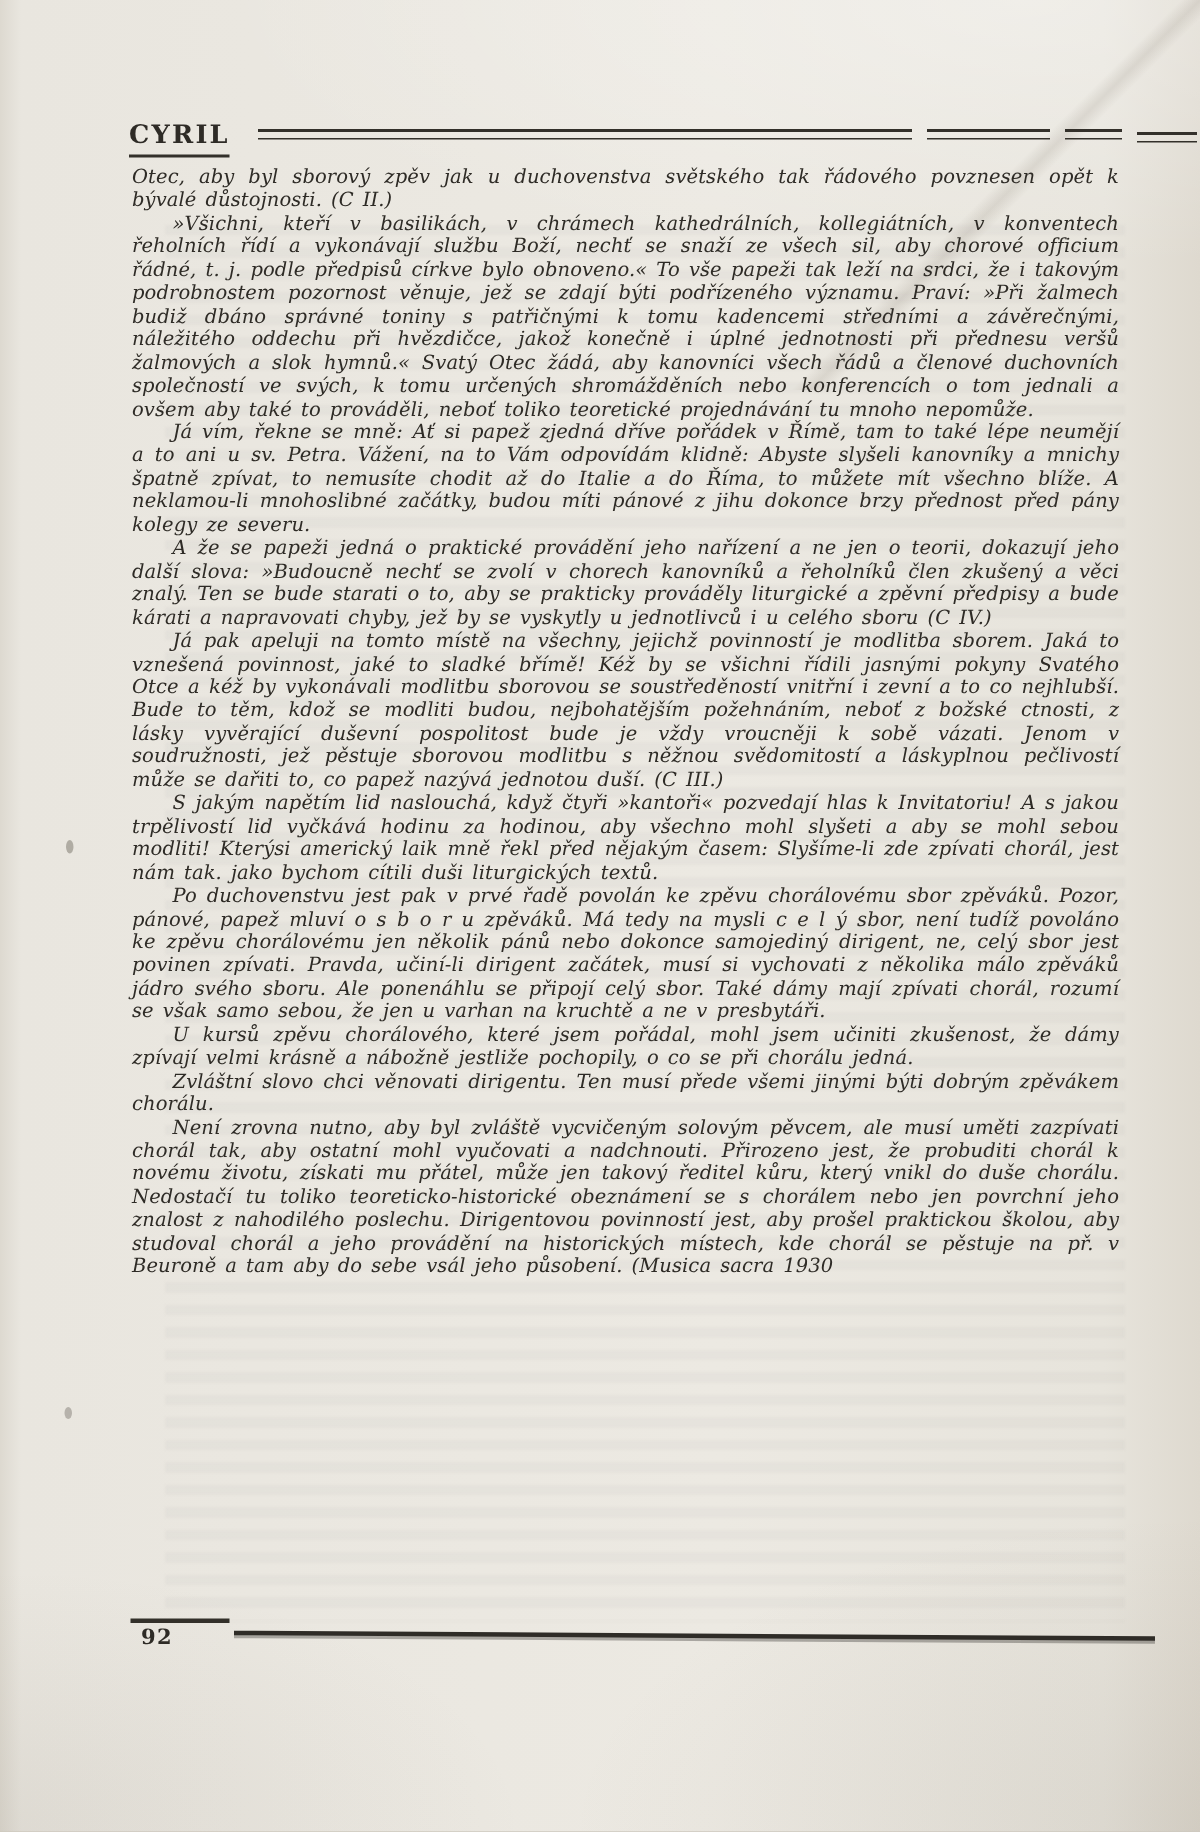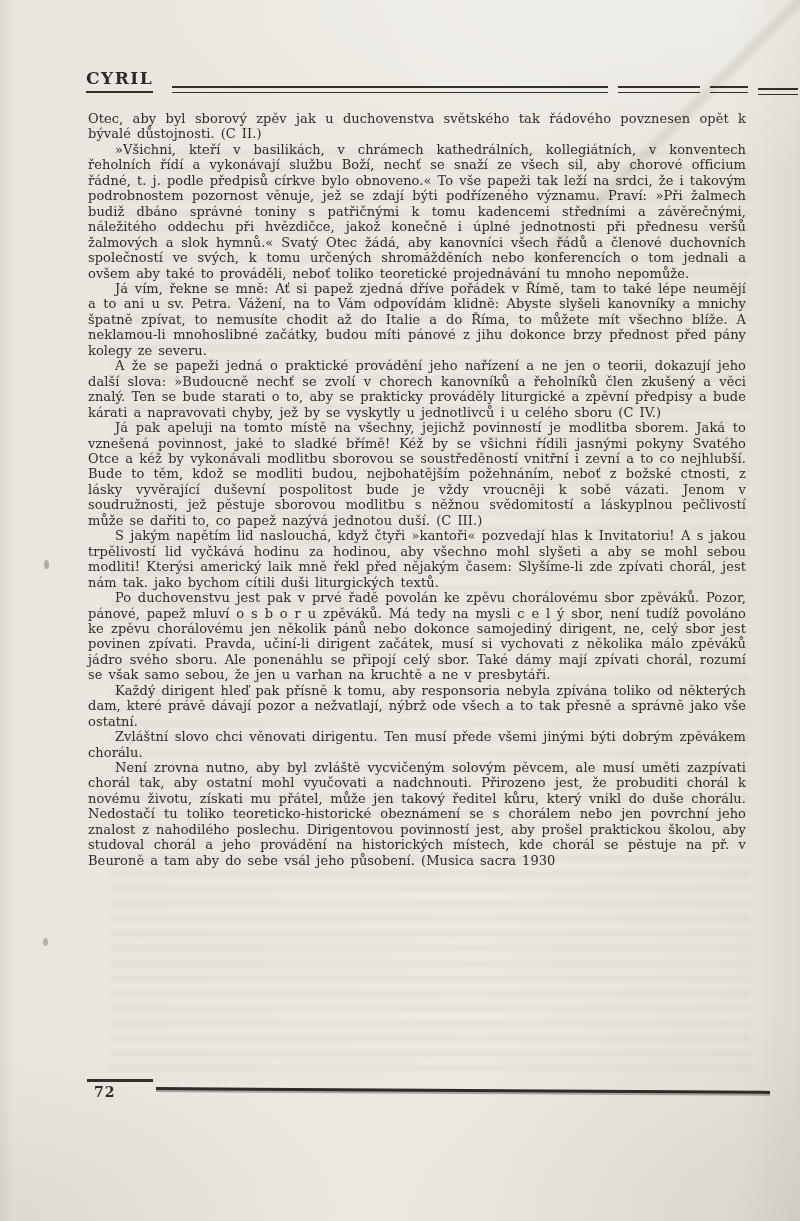--- a/index.html
+++ b/index.html
@@ -30,38 +30,39 @@
       rgba(105,100,110,0.045) 0px, rgba(105,100,110,0.045) 7px,
       rgba(0,0,0,0) 7px, rgba(0,0,0,0) 15px);
     filter:blur(1px);
     pointer-events:none;
   }
   .speck{position:absolute;background:#6a655c;border-radius:50%;}
   .speck.s1{left:44px;top:560px;width:5px;height:9px;opacity:.45;}
   .speck.s2{left:43px;top:938px;width:5px;height:8px;opacity:.4;}
 
   .masthead{
-    position:absolute;left:86px;top:68px;
+    position:absolute;left:86px;top:80px;
     font-size:17px;font-weight:bold;letter-spacing:1.5px;
     border-bottom:2.5px solid #33302a;
     padding-bottom:3px;
   }
   .head-rule{position:absolute;height:4px;top:86px;
     border-top:2px solid #33302a;border-bottom:1.5px solid #33302a;}
   .head-rule.seg1{left:172px;width:436px;}
   .head-rule.seg2{left:618px;width:82px;}
   .head-rule.seg3{left:710px;width:38px;}
   .head-rule.seg4{left:758px;width:40px;top:88px;}
 
   .text-col{
     position:absolute;left:88px;top:111px;width:658px;
     font-size:13px;line-height:15.45px;
     text-align:justify;
     word-spacing:0.14em;
     letter-spacing:0.005em;
+    font-style:italic;
   }
   .text-col p{margin:0;text-indent:27px;}
   .text-col p.first{text-indent:0;}
 
   .footer-pageno{
     position:absolute;left:94px;top:1084px;
     font-size:14px;font-weight:bold;letter-spacing:1px;
   }
   .footer-pageno-rule{
     position:absolute;left:87px;top:1079px;width:66px;height:2.5px;background:#33302a;
@@ -89,21 +90,21 @@
   <div class="head-rule seg4"></div>
 
   <div class="text-col">
       <p class="first">Otec, aby byl sborový zpěv jak u duchovenstva světského tak řádového povznesen opět k bývalé důstojnosti. (C II.)</p>
       <p>»Všichni, kteří v basilikách, v chrámech kathedrálních, kollegiátních, v konventech řeholních řídí a vykonávají službu Boží, nechť se snaží ze všech sil, aby chorové officium řádné, t. j. podle předpisů církve bylo obnoveno.«  To vše papeži tak leží na srdci, že i takovým podrobnostem pozornost věnuje, jež se zdají býti podřízeného významu. Praví: »Při žalmech budiž dbáno správné toniny s patřičnými k tomu kadencemi středními a závěrečnými, náležitého oddechu při hvězdičce, jakož konečně i úplné jednotnosti při přednesu veršů žalmových a slok hymnů.« Svatý Otec žádá, aby kanovníci všech řádů a členové duchovních společností ve svých, k tomu určených shromážděních nebo konferencích o tom jednali a ovšem aby také to prováděli, neboť toliko teoretické projednávání tu mnoho nepomůže.</p>
       <p>Já vím, řekne se mně: Ať si papež zjedná dříve pořádek v Římě, tam to také lépe neumějí a to ani u sv. Petra. Vážení, na to Vám odpovídám klidně: Abyste slyšeli kanovníky a mnichy špatně zpívat, to nemusíte chodit až do Italie a do Říma, to můžete mít všechno blíže. A neklamou-li mnohoslibné začátky, budou míti pánové z jihu dokonce brzy přednost před pány kolegy ze severu.</p>
       <p>A že se papeži jedná o praktické provádění jeho nařízení a ne jen o teorii, dokazují jeho další slova: »Budoucně nechť se zvolí v chorech kanovníků a řeholníků člen zkušený a věci znalý.  Ten se bude starati o to, aby se prakticky prováděly liturgické a zpěvní předpisy a bude kárati a napravovati chyby, jež by se vyskytly u jednotlivců i u celého sboru  (C IV.)</p>
       <p>Já pak apeluji na tomto místě na všechny, jejichž povinností je modlitba sborem. Jaká to vznešená povinnost, jaké to sladké břímě! Kéž by se všichni řídili jasnými pokyny Svatého Otce a kéž by vykonávali modlitbu sborovou se soustředěností vnitřní i zevní a to co nejhlubší. Bude to těm, kdož se modliti budou, nejbohatějším požehnáním, neboť z božské ctnosti, z lásky vyvěrající duševní pospolitost bude je vždy vroucněji k sobě vázati. Jenom v soudružnosti, jež pěstuje sborovou modlitbu s něžnou svědomitostí a láskyplnou pečlivostí může se dařiti to, co papež nazývá jednotou duší. (C III.)</p>
       <p>S jakým napětím lid naslouchá, když čtyři »kantoři« pozvedají hlas k Invitatoriu! A s jakou trpělivostí lid vyčkává hodinu za hodinou, aby všechno mohl slyšeti a aby se mohl sebou modliti! Kterýsi americký laik mně řekl před nějakým časem: Slyšíme-li zde zpívati chorál, jest nám tak. jako bychom cítili duši liturgických textů.</p>
       <p>Po duchovenstvu jest pak v prvé řadě povolán ke zpěvu chorálovému sbor zpěváků. Pozor, pánové, papež mluví o s b o r u zpěváků. Má tedy na mysli c e l ý sbor, není tudíž povoláno ke zpěvu chorálovému jen několik pánů nebo dokonce samojediný dirigent, ne, celý sbor jest povinen zpívati. Pravda, učiní-li dirigent začátek, musí si vychovati z několika málo zpěváků jádro svého sboru.  Ale ponenáhlu se připojí celý sbor.  Také dámy mají zpívati chorál, rozumí se však samo sebou, že jen u varhan na kruchtě a ne v presbytáři.</p>
-      <p>Každý dirigent hleď pak přísně k tomu, aby responsoria nebyla zpívána toliko od některých dam, které právě dávají pozor a nežvatlají, nýbrž ode všech a to tak přesně a správně jako vše ostatní.</p>
+      <p>U kursů zpěvu chorálového, které jsem pořádal, mohl jsem učiniti zkušenost, že dámy zpívají velmi krásně a nábožně jestliže pochopily, o co se při chorálu jedná.</p>
       <p>Zvláštní slovo chci věnovati dirigentu. Ten musí přede všemi jinými býti dobrým zpěvákem chorálu.</p>
       <p>Není zrovna nutno, aby byl zvláště vycvičeným solovým pěvcem, ale musí uměti zazpívati chorál tak, aby ostatní mohl vyučovati a nadchnouti. Přirozeno jest, že probuditi chorál k novému životu, získati mu přátel, může jen takový ředitel kůru, který vnikl do duše chorálu. Nedostačí tu toliko teoreticko-historické obeznámení se s chorálem nebo jen povrchní jeho znalost z nahodilého poslechu. Dirigentovou povinností jest, aby prošel praktickou školou, aby studoval chorál a jeho provádění na historických místech, kde chorál se pěstuje na př. v Beuroně a tam aby do sebe vsál jeho působení. (Musica sacra 1930</p>
     </div>
 
   <div class="footer-pageno-rule"></div>
-  <div class="footer-pageno">72</div>
+  <div class="footer-pageno">92</div>
   <div class="footer-rule"></div>
 </div>
 
 </body></html>

